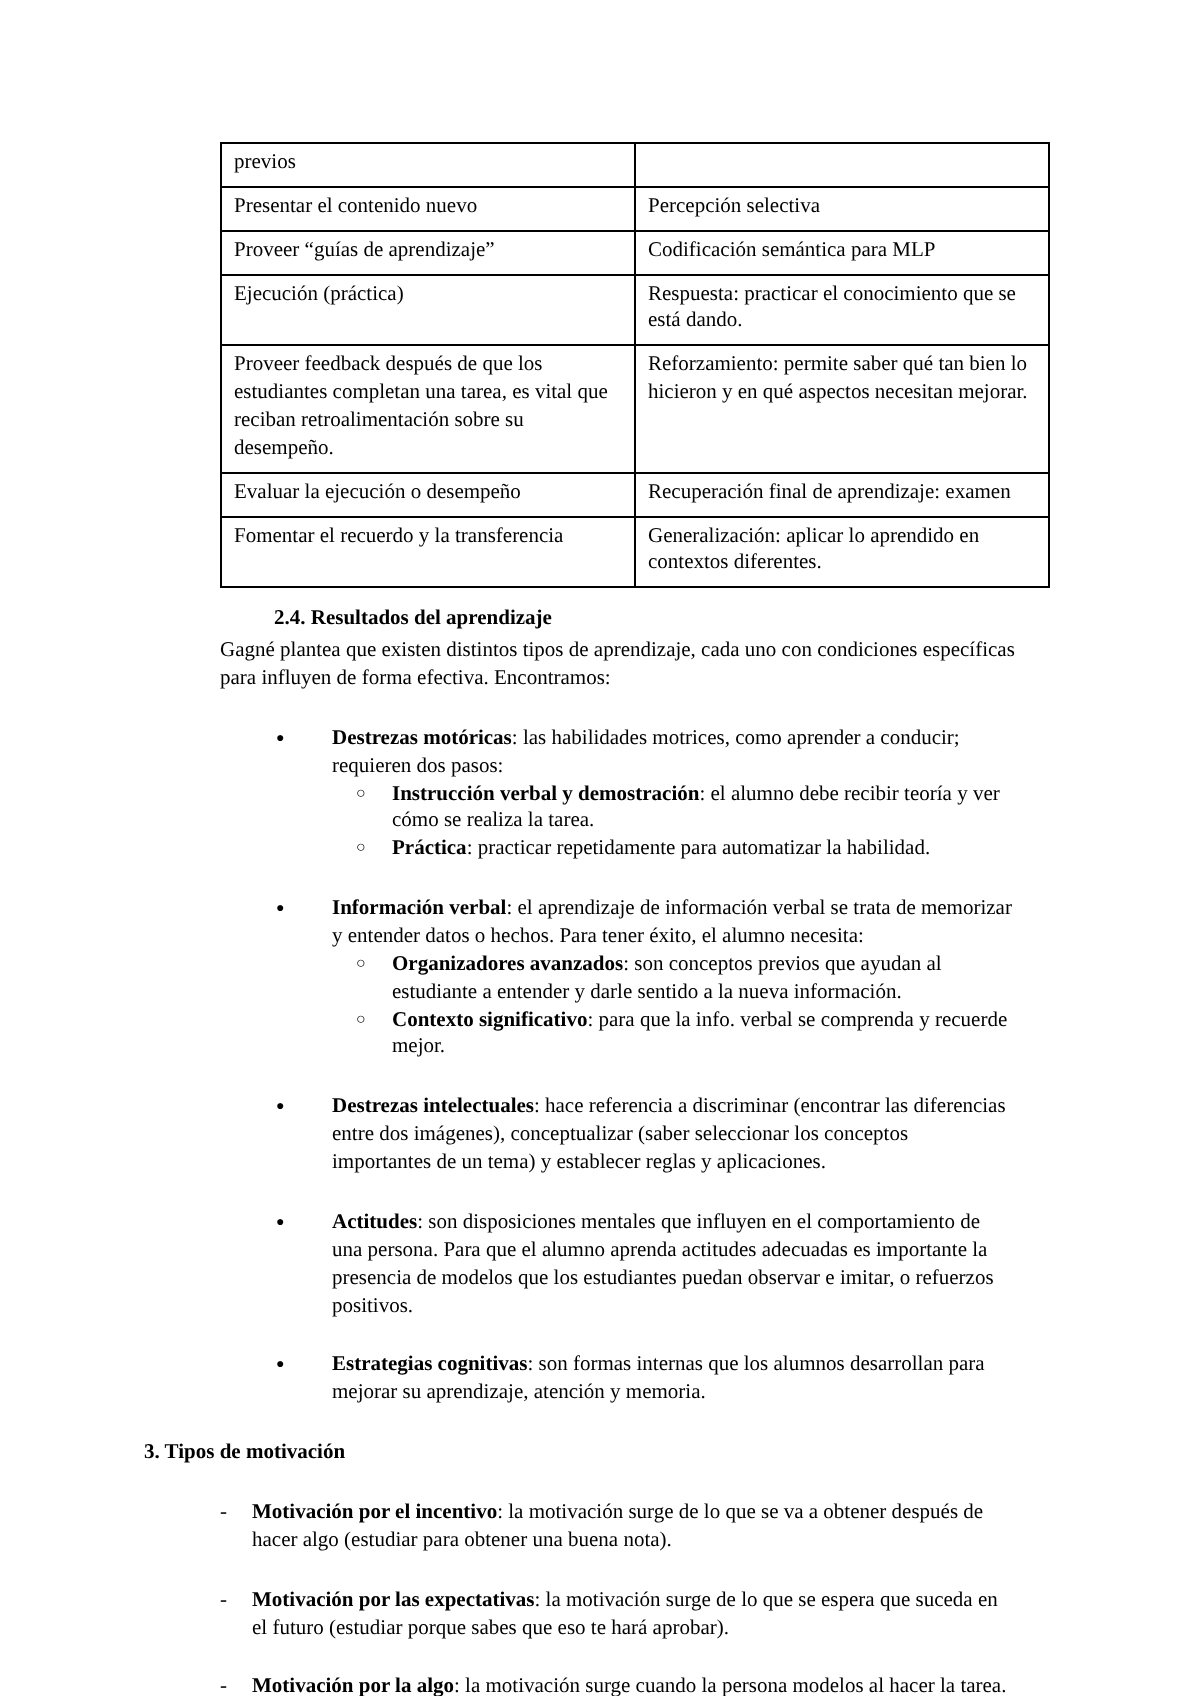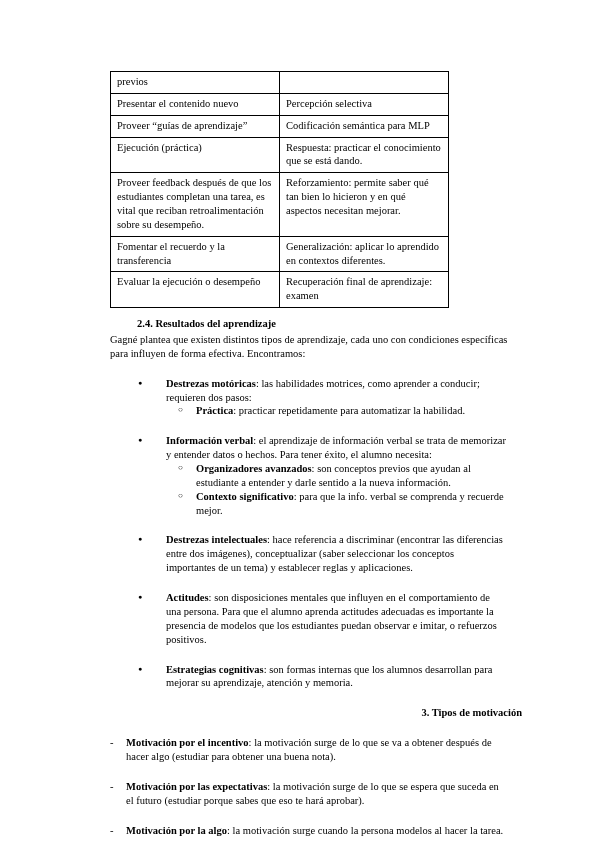--- a/index.html
+++ b/index.html
@@ -9,32 +9,32 @@
     font-family:"Liberation Serif", serif;
     font-size:10.5px; line-height:1.32; color:#000;
   }
   .page {
     width:600px; height:848px;
     padding:71px 78px 20px 72px;
     background:#fff; overflow:hidden;
   }
   .indent { margin-left:38px; }
 
-  table.doc-table { border-collapse:collapse; width:339px; table-layout:fixed; }
+  table.doc-table { border-collapse:collapse; width:415px; table-layout:fixed; }
   table.doc-table td {
     border:1px solid #000;
     padding:3px 6px 4px 6px;
     vertical-align:top;
     width:50%;
     word-wrap:break-word;
   }
 
   .h { font-weight:bold; }
   .h24 { margin:9px 0 2px 27px; }
-  .h3  { margin:7px 0 1px 0;text-align:right; }
+  .h3  { margin:7px 0 1px 0; }
   .h4  { margin:17px 0 0 15px; }
 
   .para { margin:0 0 1px 0; }
   .b { font-weight:bold; }
 
   ul { list-style:none; }
   ul.l1 > li { position:relative; padding-left:40px; margin:16px; }
   ul.l1 > li::before { content:"●"; position:absolute; left:12px; top:2px; font-size:7px; }
   ul.l2 > li { position:relative; padding-left:30px; margin:0; }
   ul.l2 > li::before { content:"○"; position:absolute; left:12px; top:1px; font-size:8px; }
@@ -64,38 +64,41 @@
         </tr>
         <tr>
           <td>Ejecución (práctica)</td>
           <td>Respuesta: practicar el conocimiento que se está dando.</td>
         </tr>
         <tr>
           <td>Proveer feedback después de que los estudiantes completan una tarea, es vital que reciban retroalimentación sobre su desempeño.</td>
           <td>Reforzamiento: permite saber qué tan bien lo hicieron y en qué aspectos necesitan mejorar.</td>
         </tr>
         <tr>
+          <td>Evaluar la ejecución o desempeño</td>
+          <td>Recuperación final de aprendizaje: examen</td>
+        </tr>
+        <tr>
           <td>Fomentar el recuerdo y la transferencia</td>
           <td>Generalización: aplicar lo aprendido en contextos diferentes.</td>
-        </tr>
-        <tr>
-          <td>Evaluar la ejecución o desempeño</td>
-          <td>Recuperación final de aprendizaje: examen</td>
         </tr>
       </tbody>
     </table>
 
     <div class="h h24">2.4. Resultados del aprendizaje</div>
 
     <p class="para">Gagné plantea que existen distintos tipos de aprendizaje, cada uno con condiciones específicas para influyen de forma efectiva. Encontramos:</p>
 
     <ul class="l1">
       <li>
         <span class="b">Destrezas motóricas</span><span>: las habilidades motrices, como aprender a conducir; requieren dos pasos:</span>
         <ul class="l2">
+          <li>
+            <span class="b">Instrucción verbal y demostración</span><span>: el alumno debe recibir teoría y ver cómo se realiza la tarea.</span>
+          </li>
           <li>
             <span class="b">Práctica</span><span>: practicar repetidamente para automatizar la habilidad.</span>
           </li>
         </ul>
       </li>
       <li>
         <span class="b">Información verbal</span><span>: el aprendizaje de información verbal se trata de memorizar y entender datos o hechos. Para tener éxito, el alumno necesita:</span>
         <ul class="l2">
           <li>
             <span class="b">Organizadores avanzados</span><span>: son conceptos previos que ayudan al estudiante a entender y darle sentido a la nueva información.</span>

